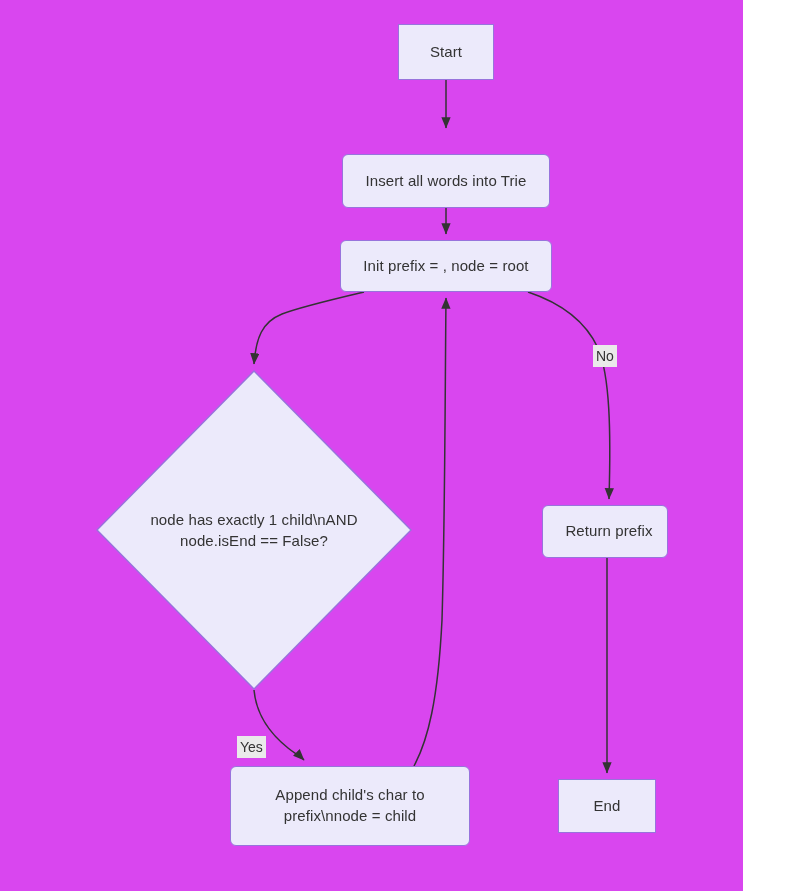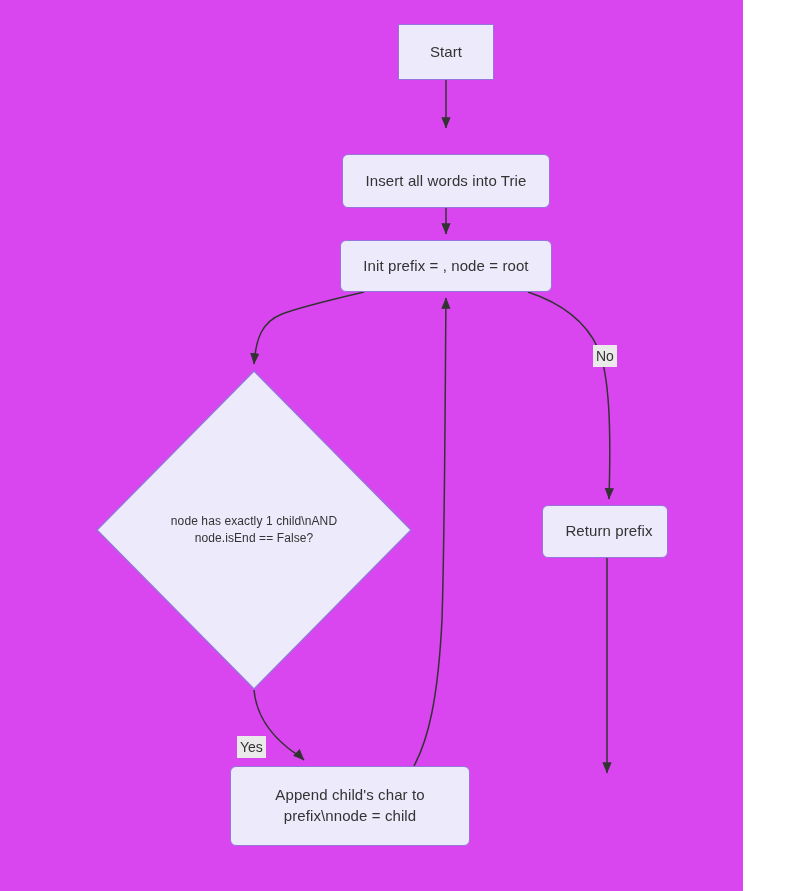--- a/index.html
+++ b/index.html
@@ -63,21 +63,21 @@
     position: absolute;
     left: 0;
     top: 0;
     width: 100%;
     height: 100%;
     display: flex;
     align-items: center;
     justify-content: center;
     text-align: center;
     color: #333333;
-    font-size: 12px;
+    font-size: 15px;
     line-height: 1.42;
     letter-spacing: 0.1px;
     white-space: pre-line;
   }
   .diamond-label span {
     display: block;
     width: 210px;
   }
   .edge-label {
     position: absolute;
@@ -139,18 +139,21 @@
   </div>
 
   <div class="node rounded" style="left:230px; top:766px; width:240px; height:80px;">
     <span class="label">Append child's char to prefix\nnode = child</span>
   </div>
 
   <div class="node rounded" style="left:542px; top:505px; width:126px; height:53px;padding-left:8px;">
     <span class="label">Return prefix</span>
   </div>
 
+  <div class="node sharp" style="left:558px; top:779px; width:98px; height:54px;">
+    <span class="label">End</span>
+  </div>
 
   <div class="edge-label" style="left:593px; top:325px;">No</div>
 
   <div class="edge-label" style="left:237px; top:716px;">Yes</div>
 
 </div>
 
 </body></html>

